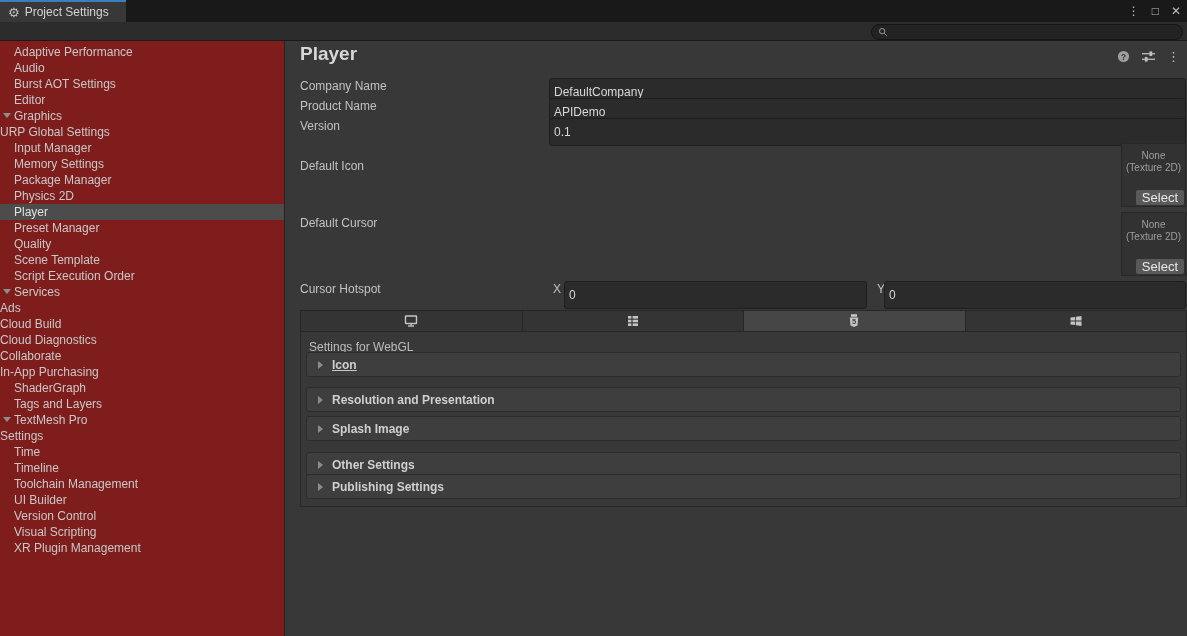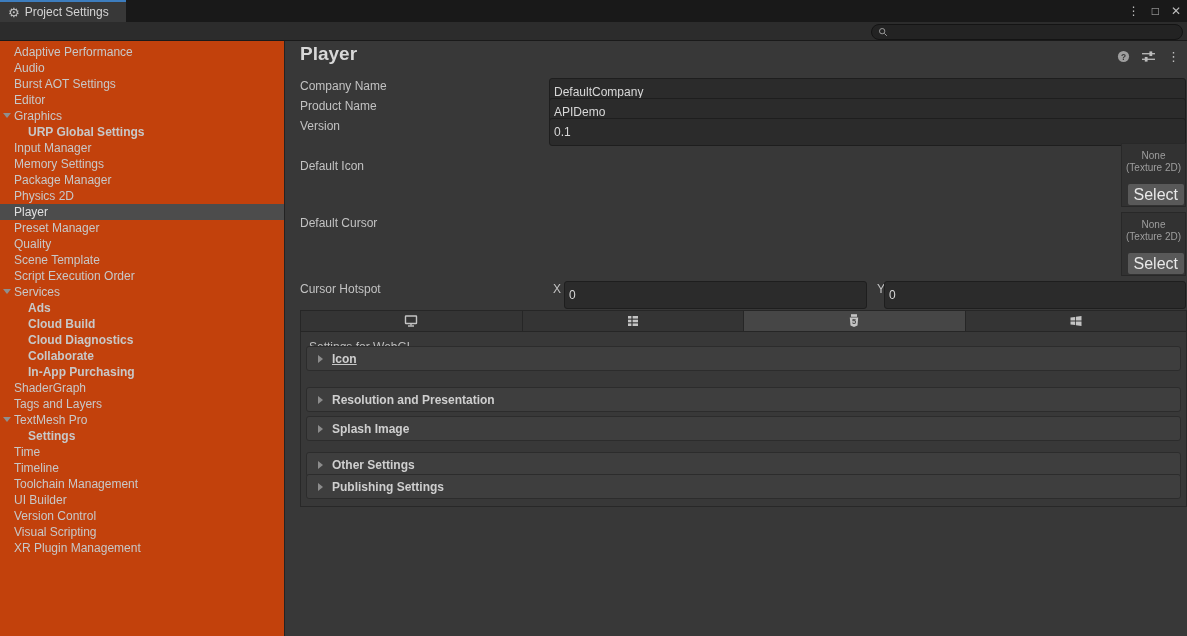--- a/index.html
+++ b/index.html
@@ -18,44 +18,44 @@
     gap:12px;color:#bdbdbd;font-size:12px;}
   .win-controls span{cursor:default;line-height:1;}
   
   .toolbar{position:absolute;left:0;top:22px;width:100%;height:18px;background:#2c2c2c;
     border-bottom:1px solid #1a1a1a;box-sizing:content-box;}
   .searchbox{position:absolute;right:4px;top:2px;width:298px;height:14px;background:#232323;
     border:1px solid #141414;border-radius:8px;display:flex;align-items:center;padding:0 6px;gap:4px;}
   .searchbox input{flex:1;background:transparent;border:none;outline:none;color:#d0d0d0;
     font-size:11px;font-family:inherit;padding:0;height:12px;}
   
-  .sidebar{position:absolute;left:0;top:41px;width:285px;height:595px;background:#c2410c;
+  .sidebar{position:absolute;left:0;top:41px;width:285px;height:595px;background:#7f1d1d;
     border-right:1px solid #232323;box-sizing:border-box;padding-top:3px;overflow:hidden;}
   .srow{position:relative;height:16px;line-height:16px;white-space:nowrap;cursor:default;}
   .srow.sel{background:#4c4c4c;color:#e0e0e0;}
   .slabel{display:inline-block;}
   .ind0{padding-left:14px;}
-  .ind1{padding-left:28px;font-weight:bold;}
+  .ind1{}
   .tri-down{position:absolute;left:3px;top:5px;width:0;height:0;
     border-left:4px solid transparent;border-right:4px solid transparent;border-top:5px solid #8f8f8f;}
   
   .main{position:absolute;left:286px;top:41px;width:901px;height:595px;}
   .page-title{position:absolute;left:14px;top:2px;font-size:19px;font-weight:bold;color:#d8d8d8;}
   .panel-actions{position:absolute;right:7px;top:9px;display:flex;align-items:center;gap:11px;}
   .panel-actions .kebab{color:#bdbdbd;font-size:13px;line-height:1;}
   .flabel{position:absolute;left:14px;height:16px;line-height:16px;color:#c2c2c2;}
   .tinput{position:absolute;height:28px;background:#2b2b2b;border:1px solid #1e1e1e;border-radius:3px;
     box-sizing:border-box;color:#d8d8d8;font-size:12px;font-family:inherit;padding:0 4px;outline:none;}
   .axis-label{position:absolute;height:16px;line-height:16px;color:#c2c2c2;}
   
   .texbox{position:absolute;width:65px;height:64px;background:#323232;border:1px solid #282828;
     box-sizing:border-box;cursor:default;}
   .texbox .none-txt{display:block;text-align:center;margin-top:6px;font-size:10px;line-height:12px;color:#9e9e9e;}
-  .select-btn{position:absolute;right:1px;bottom:1px;height:21px;line-height:13px;background:#595959;
-    color:#e8e8e8;font-size:16px;padding:0 6px;border-radius:2px;border:none;font-family:inherit;cursor:default;}
+  .select-btn{position:absolute;right:1px;bottom:1px;height:15px;line-height:13px;background:#595959;
+    color:#e8e8e8;font-size:13px;padding:0 6px;border-radius:2px;border:none;font-family:inherit;cursor:default;}
   
   .tabbar{position:absolute;left:14px;top:269px;width:887px;height:22px;display:flex;
     border:1px solid #262626;box-sizing:border-box;background:#343434;}
   .ptab{flex:1;display:flex;align-items:center;justify-content:center;background:#343434;
     border-right:1px solid #262626;cursor:default;}
   .ptab:last-child{border-right:none;}
   .ptab.sel{background:#464646;}
   
   .settings-box{position:absolute;left:14px;top:291px;width:887px;height:175px;
     border:1px solid #282828;border-top:none;box-sizing:border-box;background:#383838;}
@@ -224,21 +224,21 @@
                 <polygon points="8,8.4 13.5,8.4 13.5,13 8,12.2"></polygon>
               </g>
             </svg>
           </span>
         </div>
       </div>
 
     <div class="settings-box">
       <div class="settings-for">Settings for WebGL</div>
       <div>
-          <div class="sec-head" style="top: 14px; text-decoration: underline;">
+          <div class="sec-head" style="top: 20px; text-decoration: underline;">
             <span class="tri-right"></span>
             <span class="sec-label">Icon</span>
           </div>
           <div class="sec-head" style="top: 55px;">
             <span class="tri-right"></span>
             <span class="sec-label">Resolution and Presentation</span>
           </div>
           <div class="sec-head" style="top: 84px;">
             <span class="tri-right"></span>
             <span class="sec-label">Splash Image</span>

